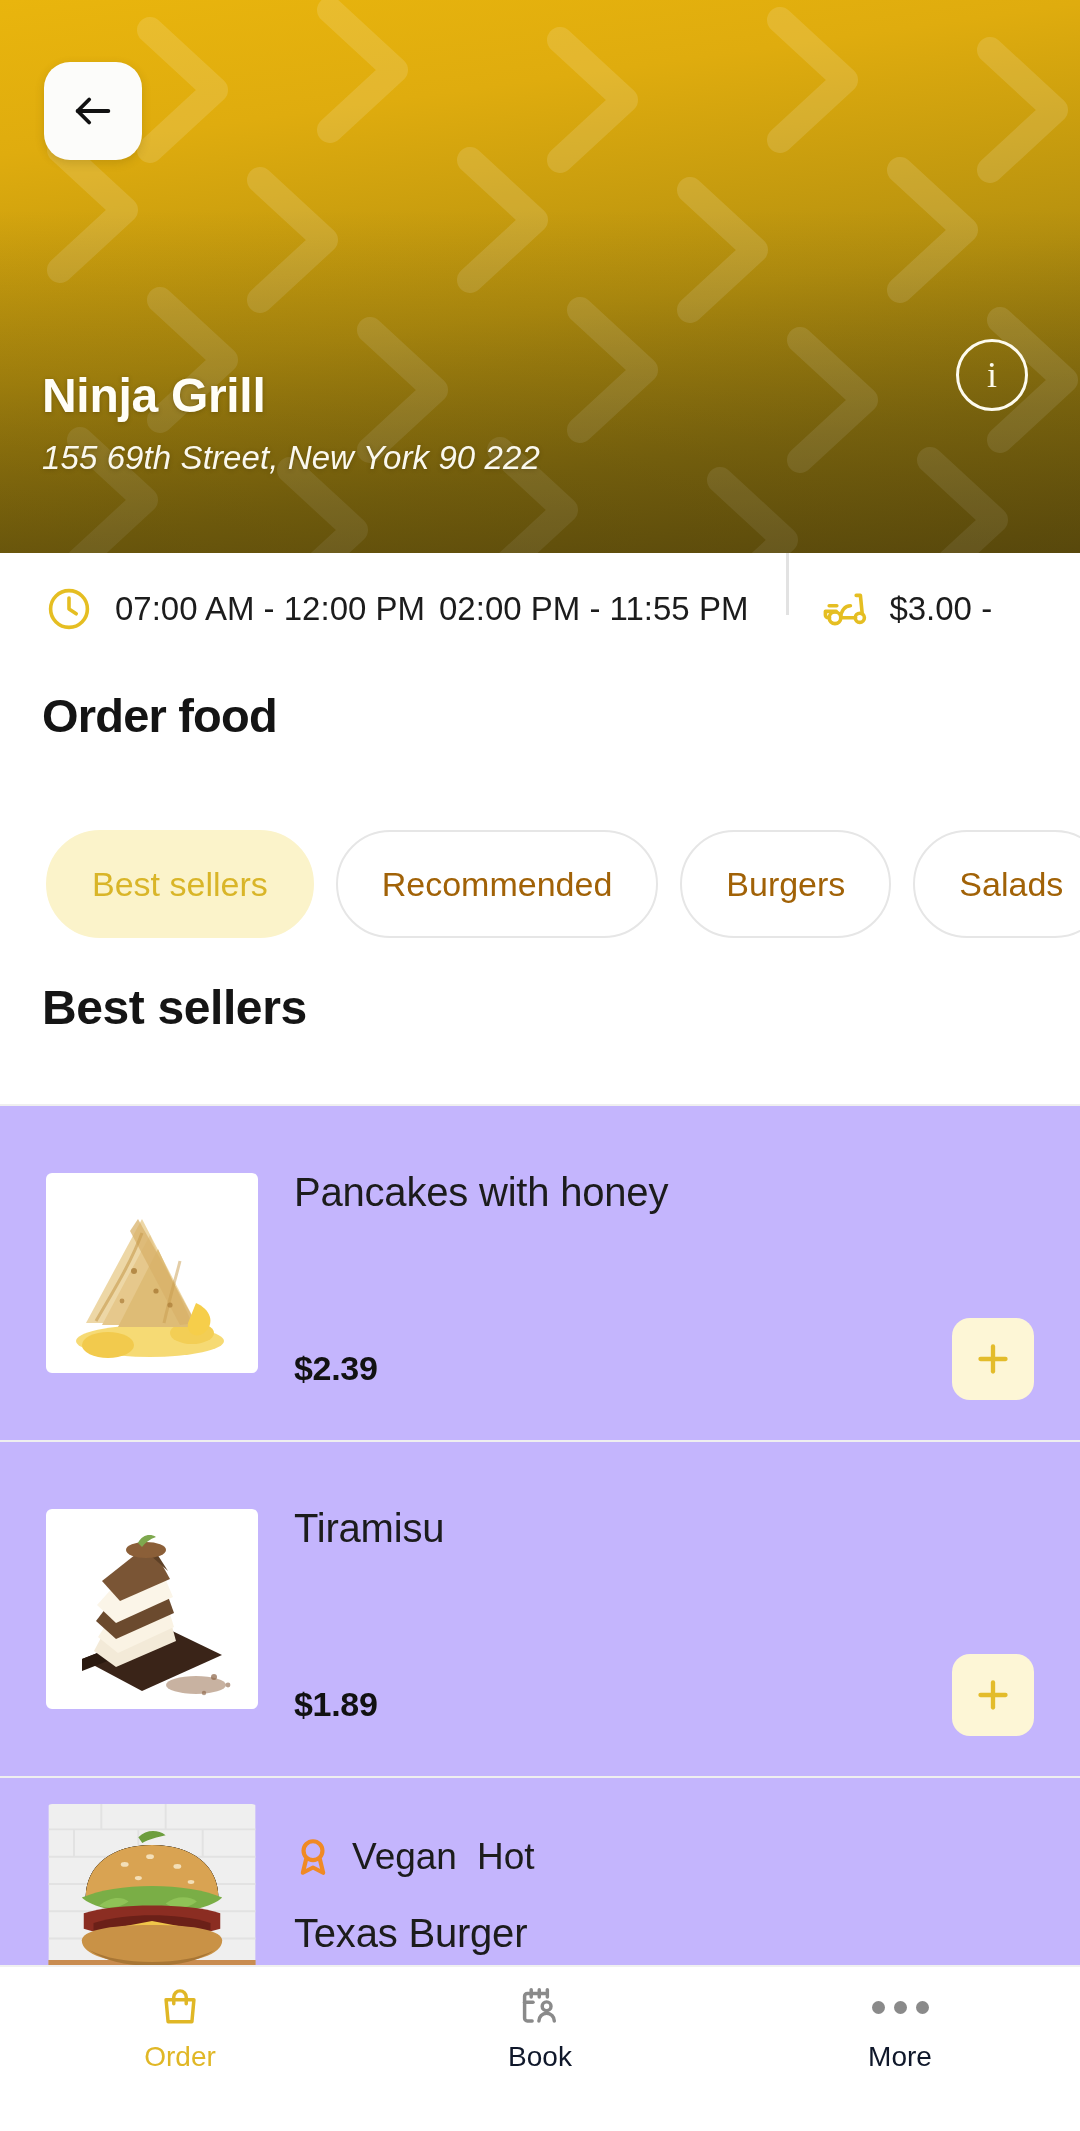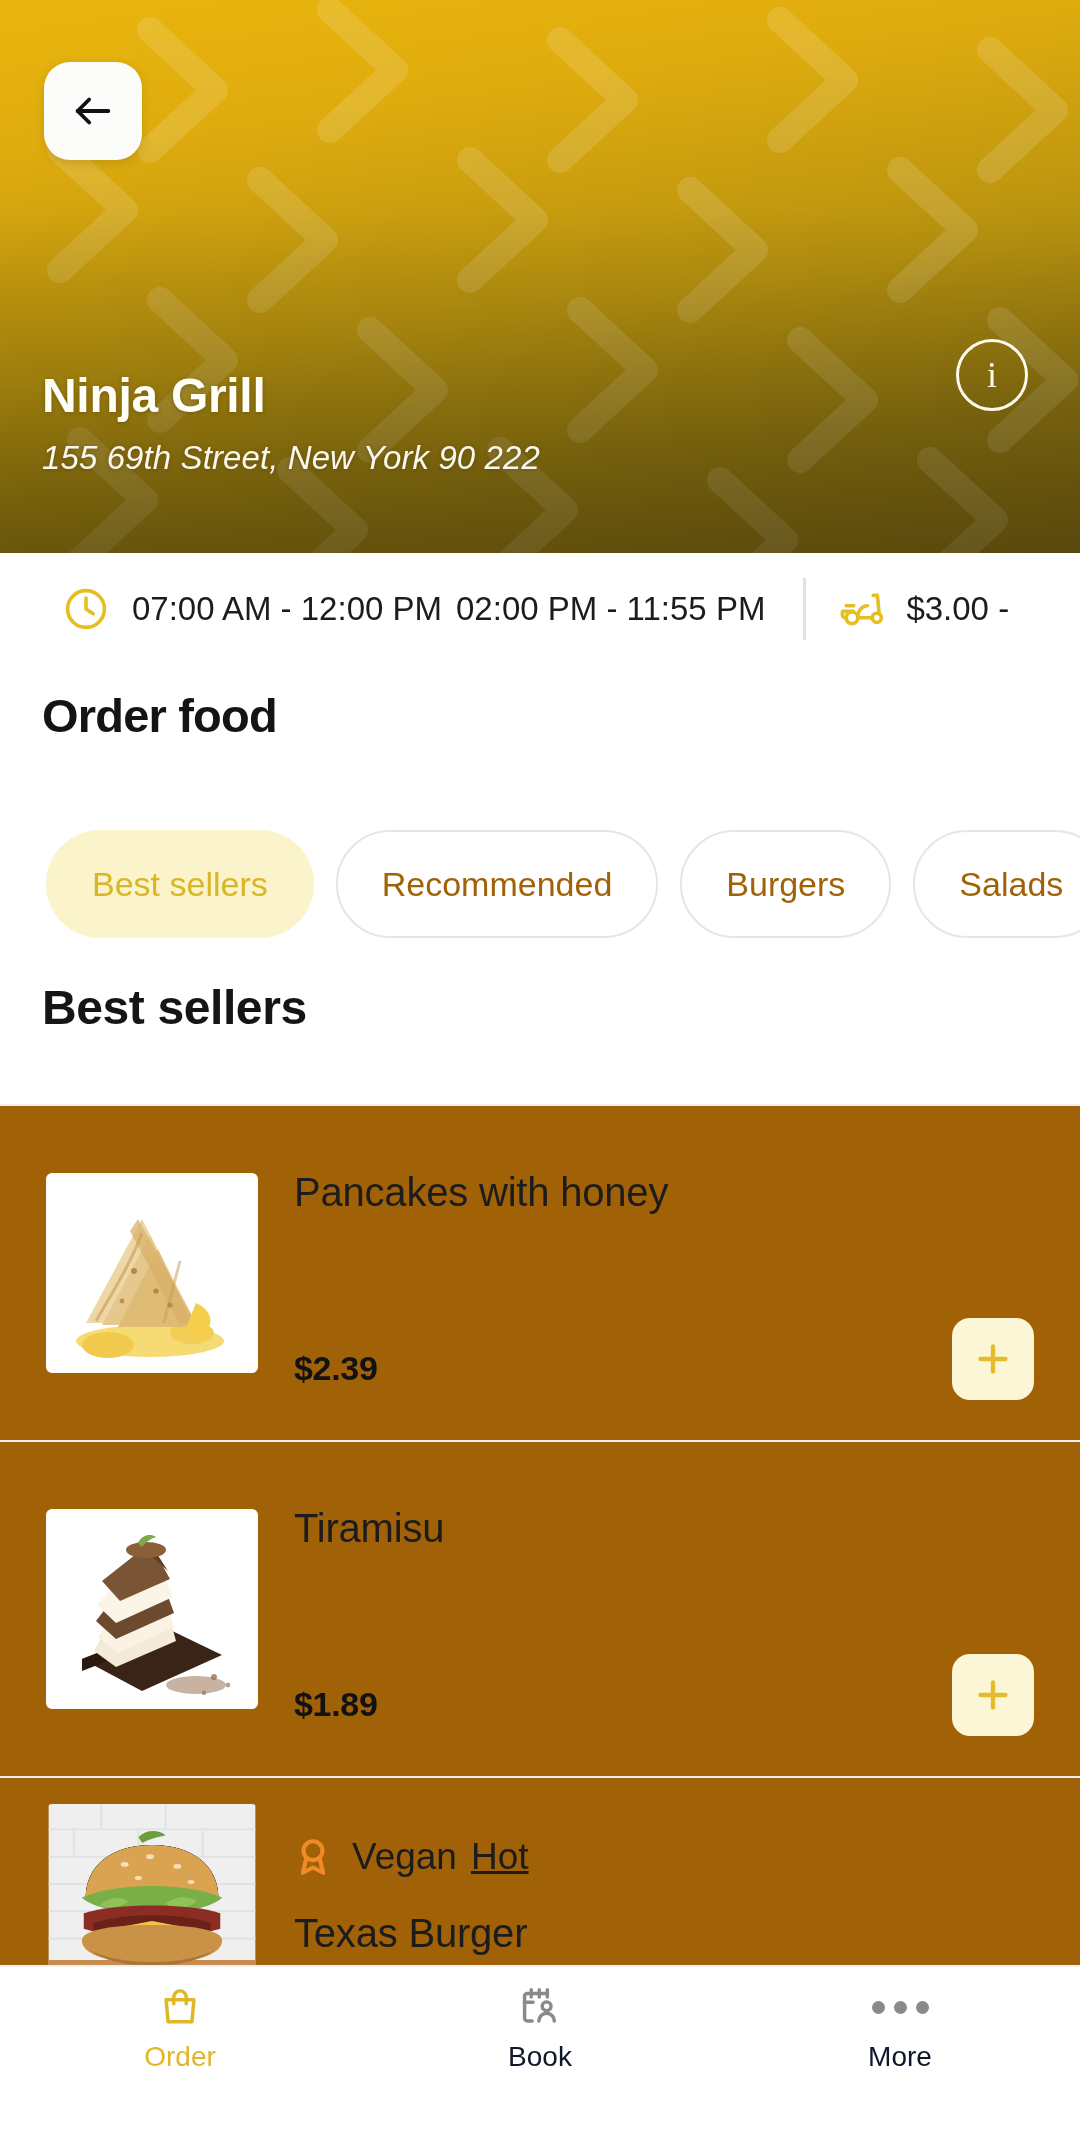--- a/index.html
+++ b/index.html
@@ -43,21 +43,21 @@
     width:72px; height:72px; border-radius:50%;
     border:3px solid #FDFBEE;
     display:flex; align-items:center; justify-content:center;
     color:#FDFBEE; font-size:36px; font-weight:400;
     font-family:"Liberation Serif", serif;
   }
 
   
   .strip {
     position:absolute; left:0; top:553px; width:1080px; height:111px;
-    background:#fff; display:flex; align-items:center; padding-left:62px;
+    background:#fff; display:flex; padding-left:45px;
     white-space:nowrap; overflow:hidden;
   }
   .strip-group { display:flex; align-items:center; }
   .strip-text { font-size:33px; color:#1C1C1C; letter-spacing:0; }
   .strip-text .gap { display:inline-block; width:14px; }
   .strip-divider {
     width:3px; height:62px; background:#E2E2E2; margin:0 34px 0 38px; flex:none;
   }
   .icon-clock { margin-right:22px; flex:none; }
   .icon-scooter { margin-right:18px; flex:none; }
@@ -87,21 +87,21 @@
   
   .list-heading {
     position:absolute; left:42px; top:980px;
     font-size:48px; font-weight:700; color:#151515; letter-spacing:-0.4px;
   }
 
   
   .menu { position:absolute; left:0; top:1104px; width:1080px; }
   .menu-row {
     position:relative; width:1080px; height:336px;
-    border-top:2px solid #EFEFEF; background:#a16207;
+    border-top:2px solid #EFEFEF; background:#c4b5fd;
   }
   .menu-row.tall { height:220px; overflow:hidden; }
   .thumb {
     position:absolute; left:46px; top:50%; transform:translateY(-50%);
     width:212px; height:200px; border-radius:6px; overflow:hidden;
   }
   .menu-row.tall .thumb { top:26px; transform:none; height:195px; }
   .thumb svg { display:block; width:100%; height:100%; }
   .item-name {
     position:absolute; left:294px; top:64px;
@@ -115,21 +115,21 @@
     position:absolute; right:46px; bottom:40px;
     width:82px; height:82px; border-radius:18px; background:#FDF6D6;
     display:flex; align-items:center; justify-content:center;
   }
   .badges {
     position:absolute; left:292px; top:58px;
     display:flex; align-items:center; gap:0;
   }
   .badge-icon { margin-right:18px; display:block; flex:none; }
   .badge-text { font-size:37px; color:#1C1C1C; }
-  .badge-text + .badge-text { margin-left:14px;text-decoration:underline; }
+  .badge-text + .badge-text { margin-left:20px; }
   .item-name-low {
     position:absolute; left:294px; top:133px;
     font-size:40px; color:#1C1C1C; letter-spacing:-0.2px;
   }
 
   
   .scroll-ind {
     position:absolute; left:0; top:1980px; width:366px; height:11px;
     background:#E9C11F; border-radius:6px;
   }

